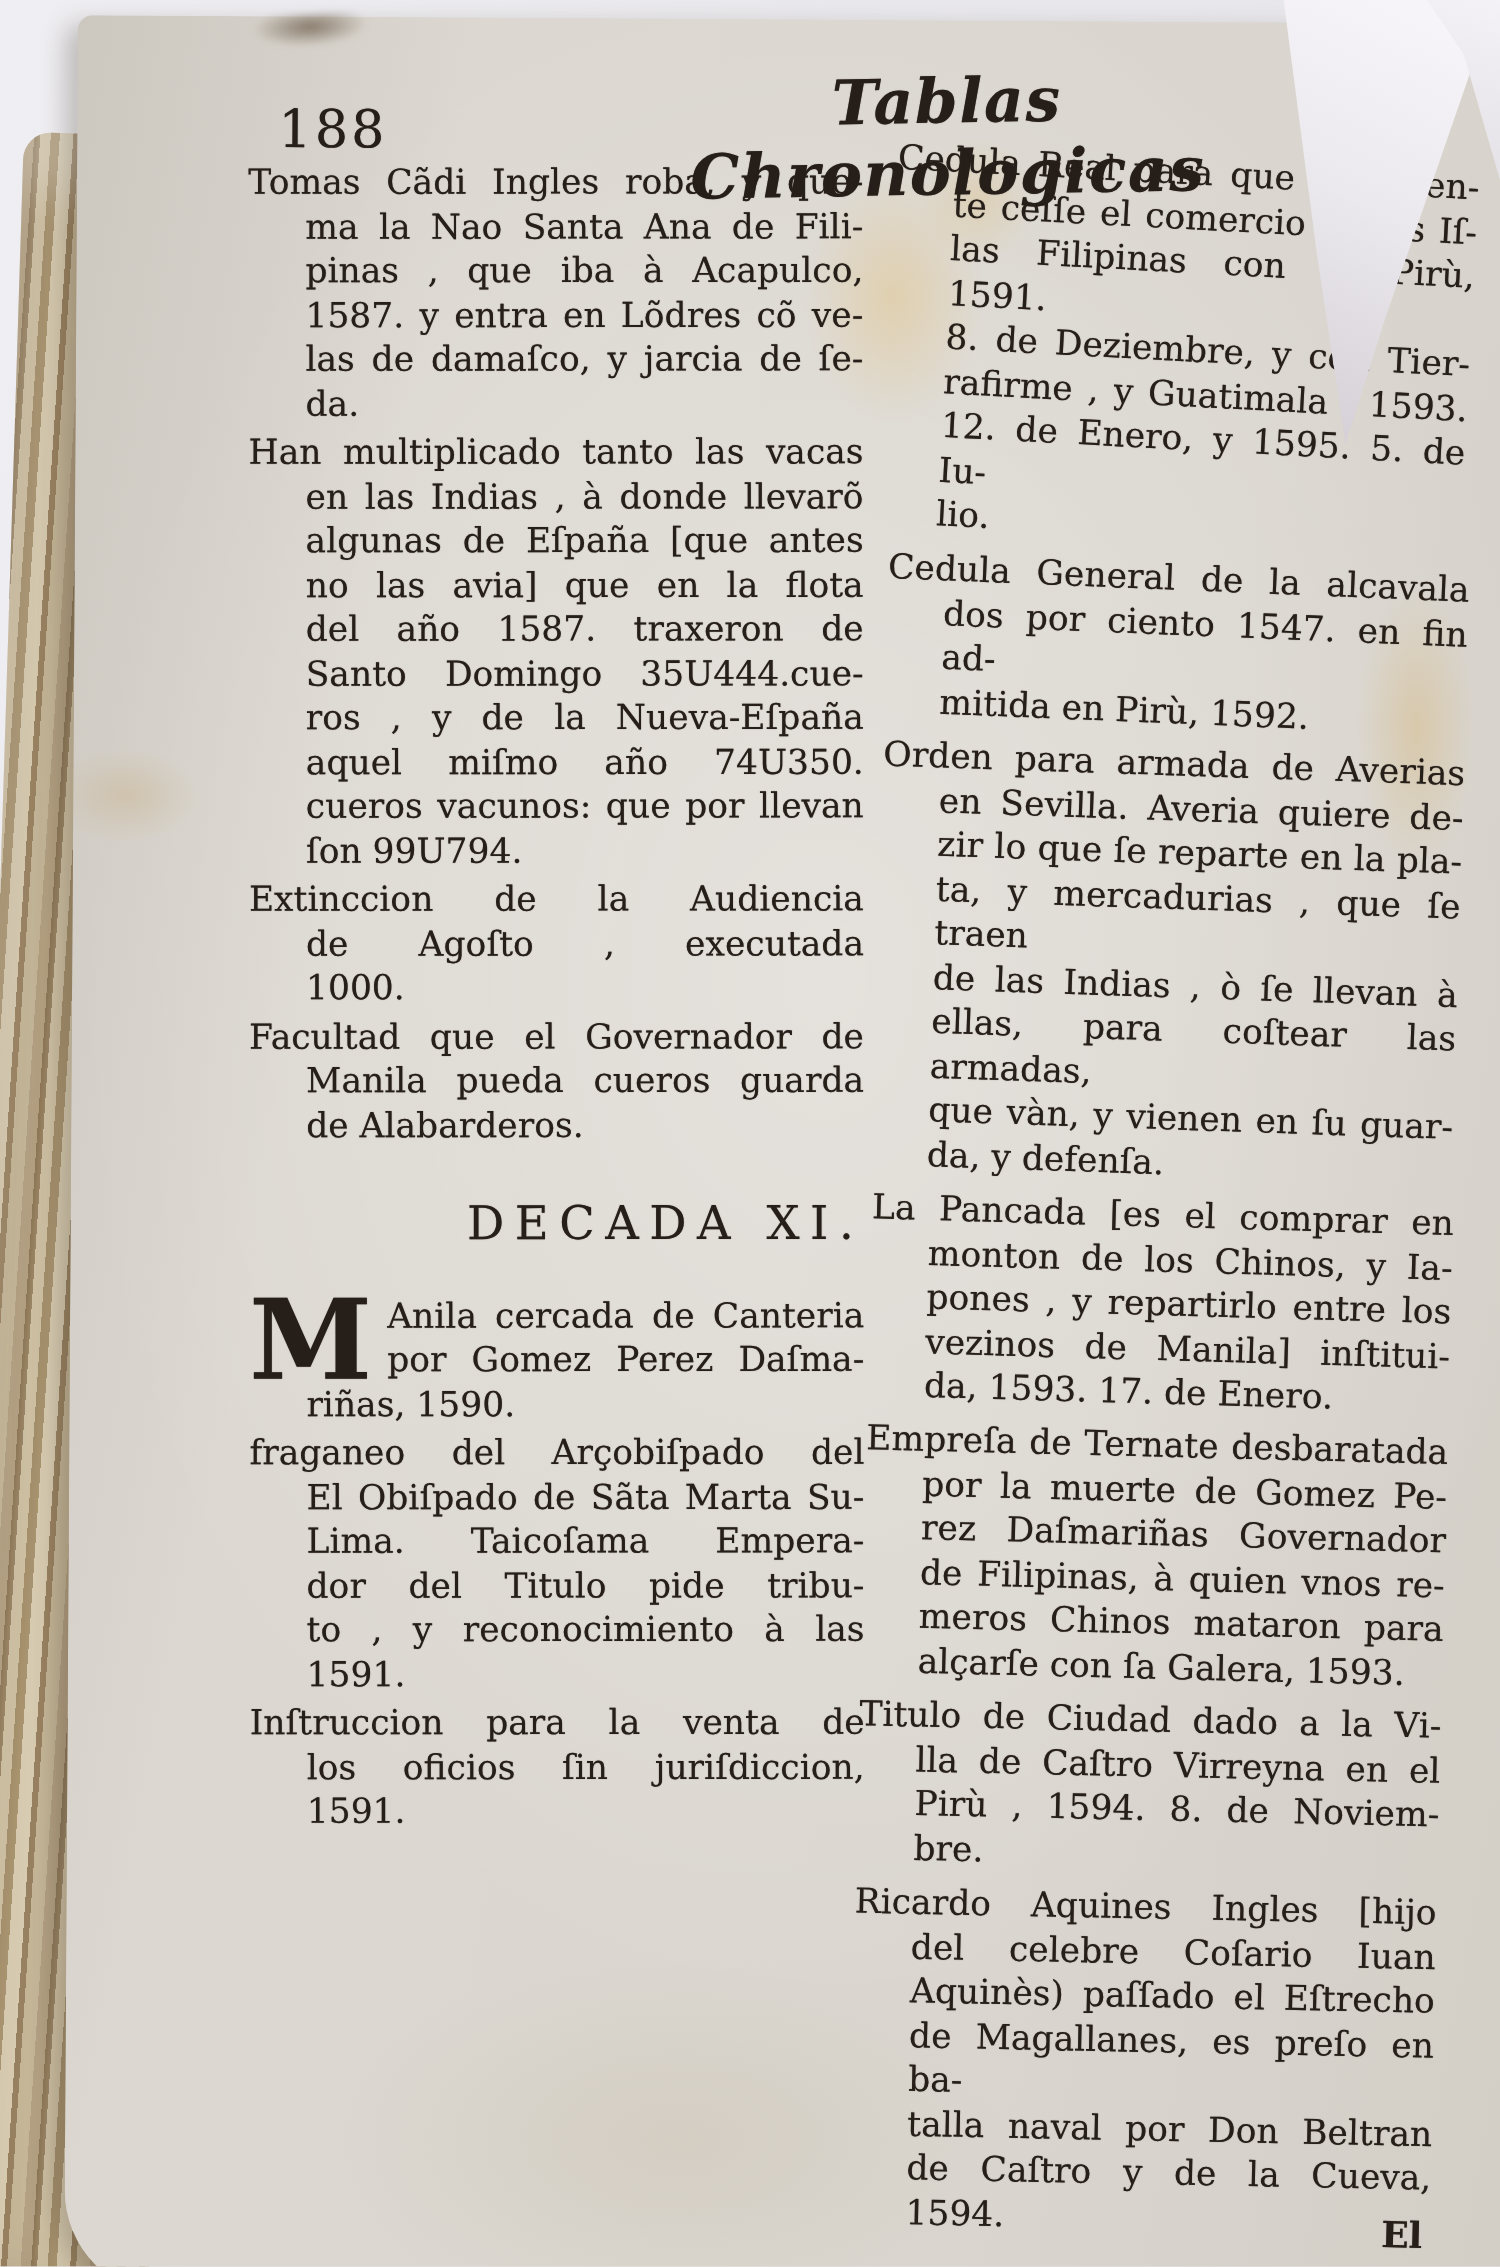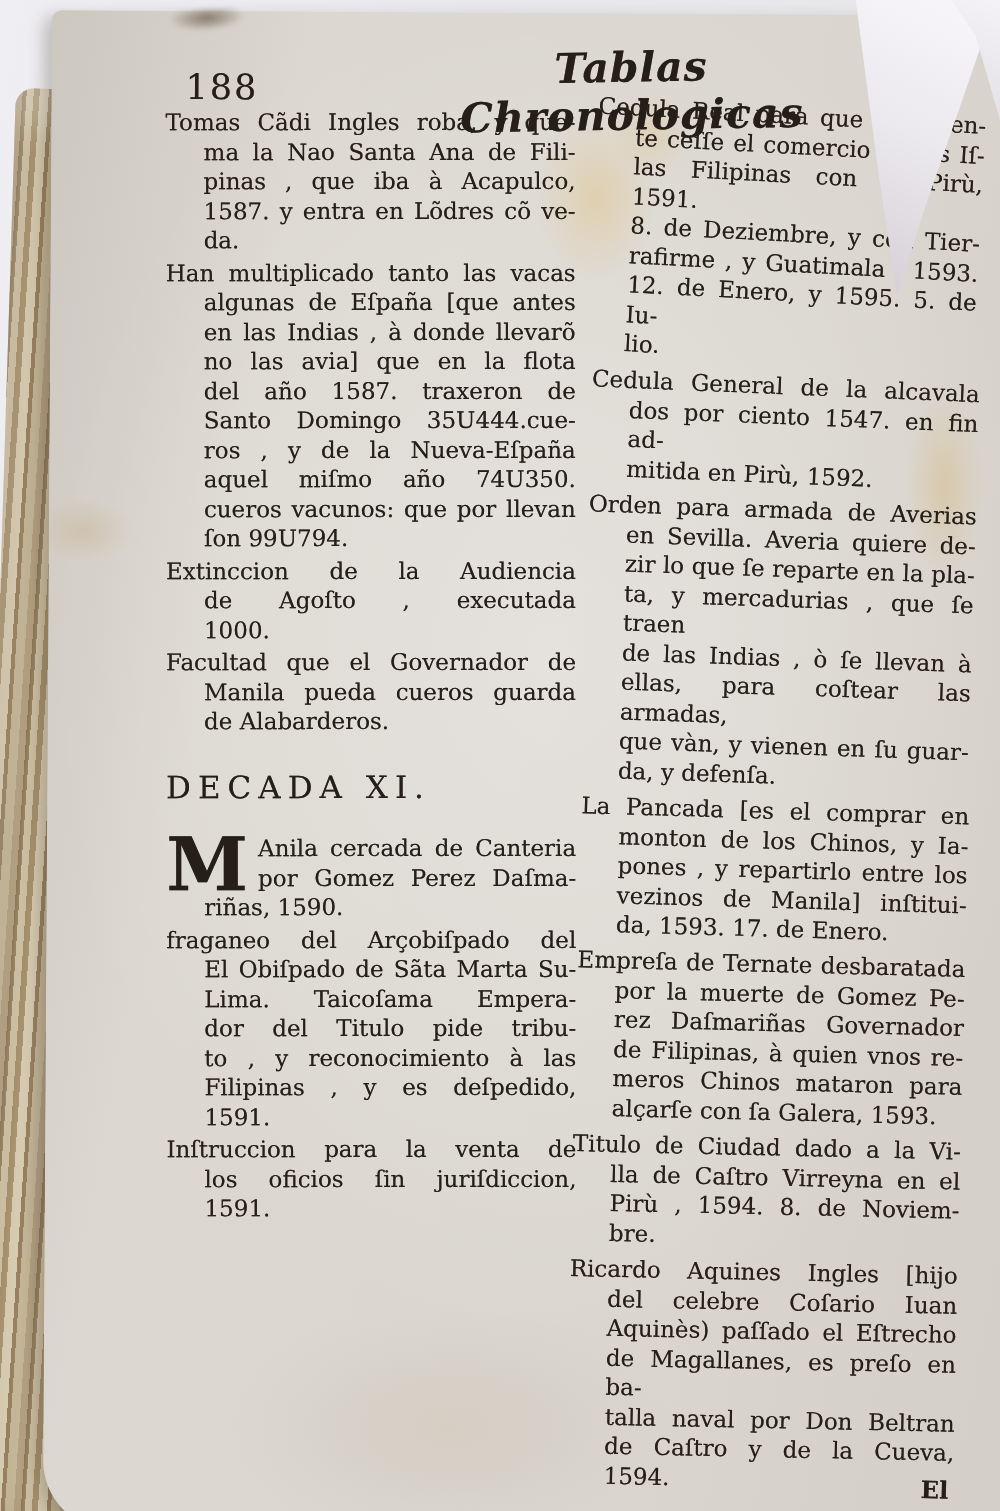--- a/index.html
+++ b/index.html
@@ -75,21 +75,21 @@
   
   .col{position:absolute;font-size:23px;line-height:29.5px;}
   .col .line{text-align:justify;text-align-last:justify;white-space:normal;}
   .col .line.last{text-align-last:auto;}
   .col .entry > .line + .line{padding-left:38px;}
   .col-left{left:118px;top:96px;width:410px;transform:rotate(-.4deg);}
   .col-right{left:548px;top:78px;width:388px;transform:rotate(1.1deg);transform-origin:top left;}
   .col-left .entry{margin-bottom:3px;}
   .col-right .entry{margin-bottom:7px;transform-origin:left top;}
   .section-heading{
-    text-align:left;font-size:31px;letter-spacing:7px;
+    text-align:right;font-size:31px;letter-spacing:7px;
     margin:36px 0 32px 0;
   }
   .drop-cap{
     float:left;font-size:74px;line-height:56px;font-weight:bold;
     padding:2px 10px 0 0;
   }
   .catchword{
     position:absolute;right:4px;bottom:2px;font-size:24px;font-weight:bold;
   }
   .ink{ text-shadow:0 0 .6px rgba(38,28,18,.65); }
@@ -105,26 +105,27 @@
 
     <div class="pageno">188</div>
     <div class="running-title">Tablas Chronologicas</div>
 
     <div class="col col-left">
         <div class="entry">
           <div class="line">Tomas Cãdi Ingles roba, y que-</div>
           <div class="line">ma la Nao Santa Ana de Fili-</div>
           <div class="line">pinas , que iba à Acapulco,</div>
           <div class="line">1587. y entra en Lõdres cõ ve-</div>
+          <div class="line">las de damaſco, y jarcia de ſe-</div>
           <div class="line last">da.</div>
         </div>
         <div class="entry">
           <div class="line">Han multiplicado tanto las vacas</div>
+          <div class="line">en las Indias , à donde llevarõ</div>
           <div class="line">algunas de Eſpaña [que antes</div>
-          <div class="line">en las Indias , à donde llevarõ</div>
           <div class="line">no las avia] que en la flota</div>
           <div class="line">del año 1587. traxeron de</div>
           <div class="line">Santo Domingo 35U444.cue-</div>
           <div class="line">ros , y de la Nueva-Eſpaña</div>
           <div class="line">aquel miſmo año 74U350.</div>
           <div class="line">cueros vacunos: que por llevan</div>
           <div class="line last">ſon 99U794.</div>
         </div>
         <div class="entry">
           <div class="line">Extinccion de la Audiencia</div>
@@ -142,21 +143,20 @@
           <div class="line">Anila cercada de Canteria</div>
           <div class="line">por Gomez Perez Daſma-</div>
           <div class="line last">riñas, 1590.</div>
         </div>
         <div class="entry">
           <div class="line">fraganeo del Arçobiſpado del</div>
           <div class="line">El Obiſpado de Sãta Marta Su-</div>
           <div class="line">Lima.  Taicoſama Empera-</div>
           <div class="line">dor del Titulo pide tribu-</div>
           <div class="line">to , y reconocimiento à las</div>
-          <div class="line">Filipinas , y es deſpedido,</div>
           <div class="line last">1591.</div>
         </div>
         <div class="entry">
           <div class="line">Inſtruccion para la venta de</div>
           <div class="line">los oficios ſin juriſdiccion,</div>
           <div class="line last">1591.</div>
         </div>
       </div>
 
     <div class="col col-right">

